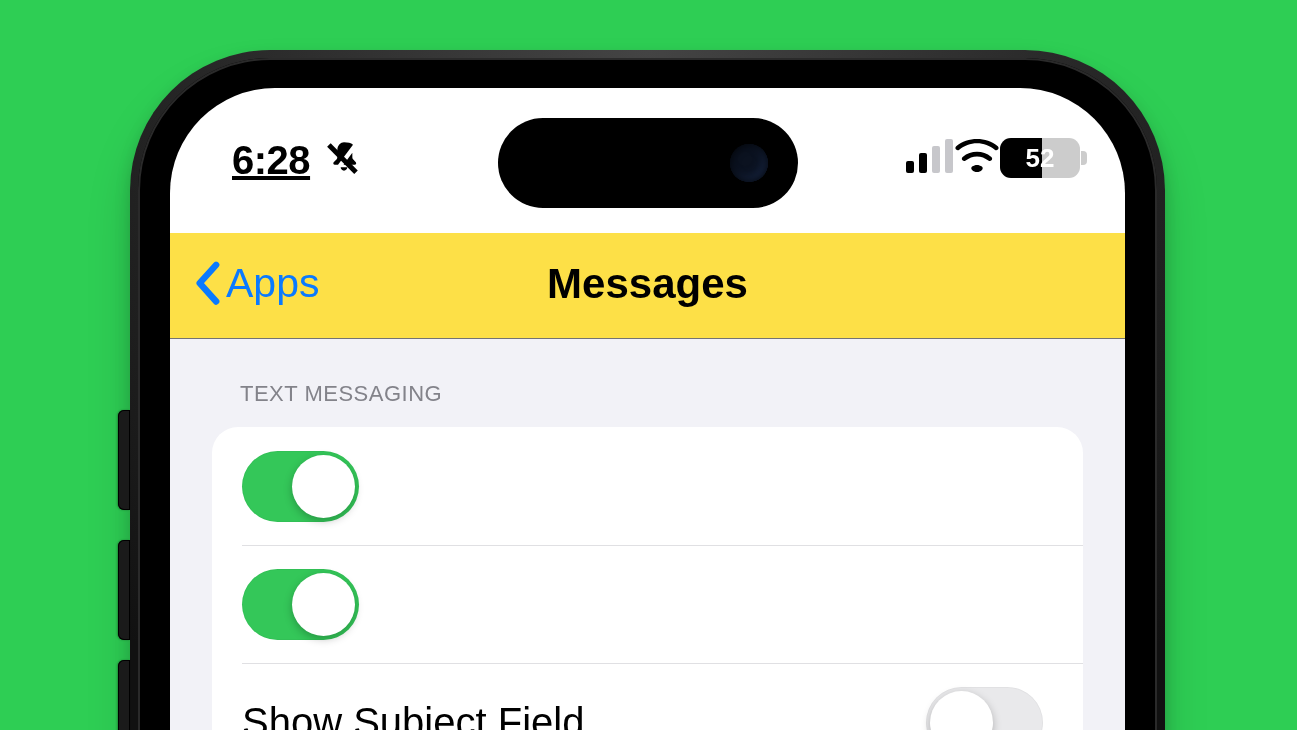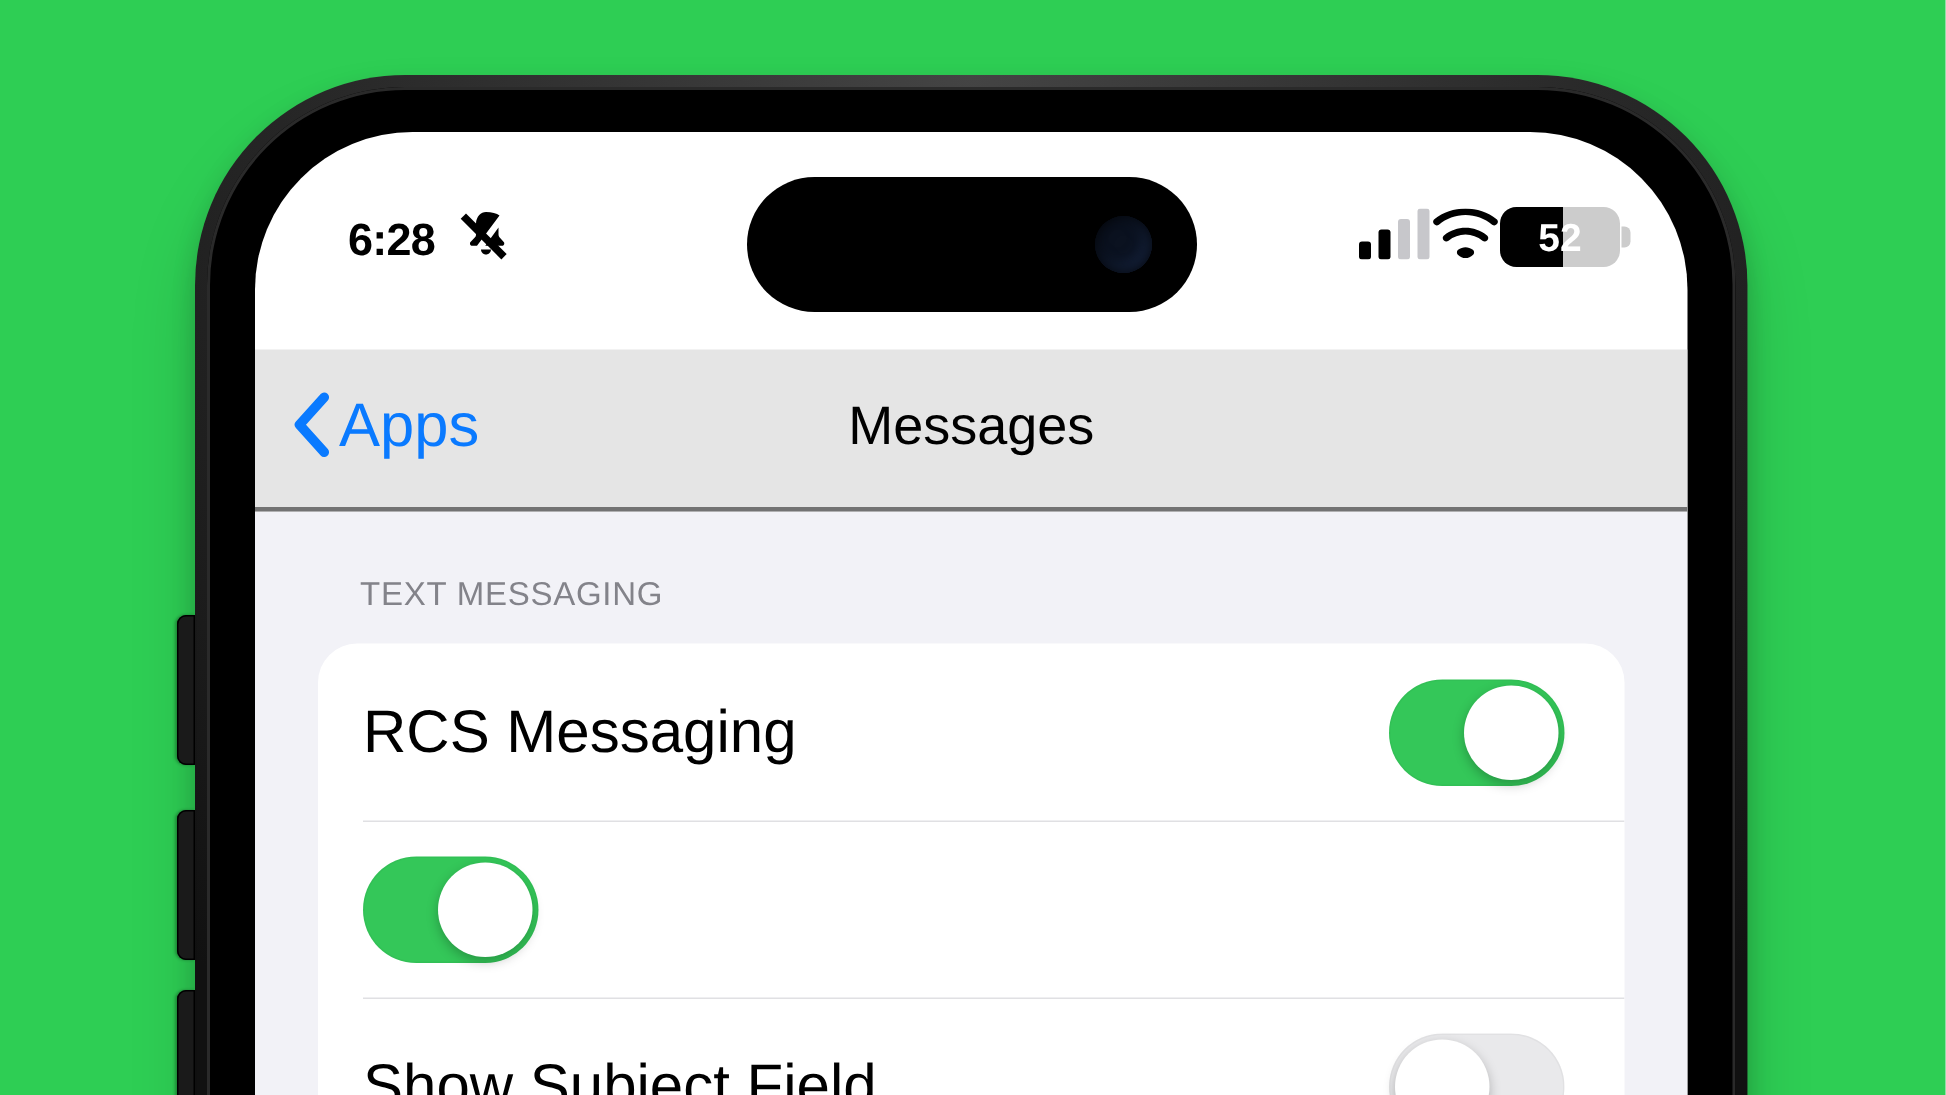--- a/index.html
+++ b/index.html
@@ -86,24 +86,25 @@
     }
     .status-left {
       position: absolute;
       left: 62px;
       top: 50px;
       display: flex;
       align-items: center;
       gap: 14px;
     }
     .status-time {
-      font-size: 30px;
+      font-size: 40px;
       font-weight: 600;
       color: #000;
       letter-spacing: -0.5px;
+      text-decoration: underline;
     }
     .status-right {
       position: absolute;
       right: 45px;
       top: 50px;
       display: flex;
       align-items: center;
     }
     .battery {
       width: 80px;
@@ -138,43 +139,43 @@
       justify-content:center;
       color:#fff;
       font-size:26px;
       font-weight:600;
     }
 
     
     .nav-header {
       position: relative;
       height: 105px;
-      border-bottom: 3px solid #737373;
-      background: #e5e5e5;
+      border-bottom: 1px solid #737373;
+      background: #fde047;
     }
     .nav-back {
       position: absolute;
       left: 22px;
       top: 50%;
       transform: translateY(-55%);
       display: flex;
       align-items: center;
       gap: 4px;
       color: #0a7aff;
       font-size: 41px;
       font-weight: 400;
       cursor: pointer;
     }
     .nav-title {
       position: absolute;
       left: 50%;
       top: 50%;
       transform: translate(-50%, -55%);
-      font-size: 36px;
-      font-weight: 400;
+      font-size: 42px;
+      font-weight: 700;
       color: #000;
       text-align: center;
     }
 
     
     .settings-body {
       background: #f2f2f7;
       padding-top: 28px;
       height: 1000px;
     }
@@ -294,21 +295,20 @@
 
       <div class="dynamic-island">
         <div class="camera"></div>
       </div>
 
       <div class="settings-body">
         <div class="section-header">TEXT MESSAGING</div>
         <div class="settings-group">
 
           <div class="settings-row">
-            <span class="label">RCS Messaging</span>
             <span class="ios-toggle on">
               <span class="knob"></span>
             </span>
           </div>
 
           <div class="settings-row">
             <span class="ios-toggle on">
               <span class="knob"></span>
             </span>
           </div>

